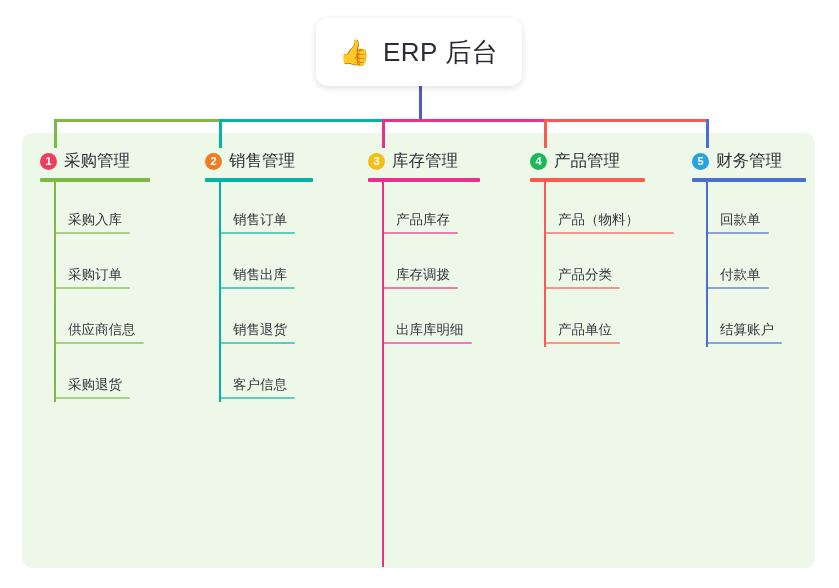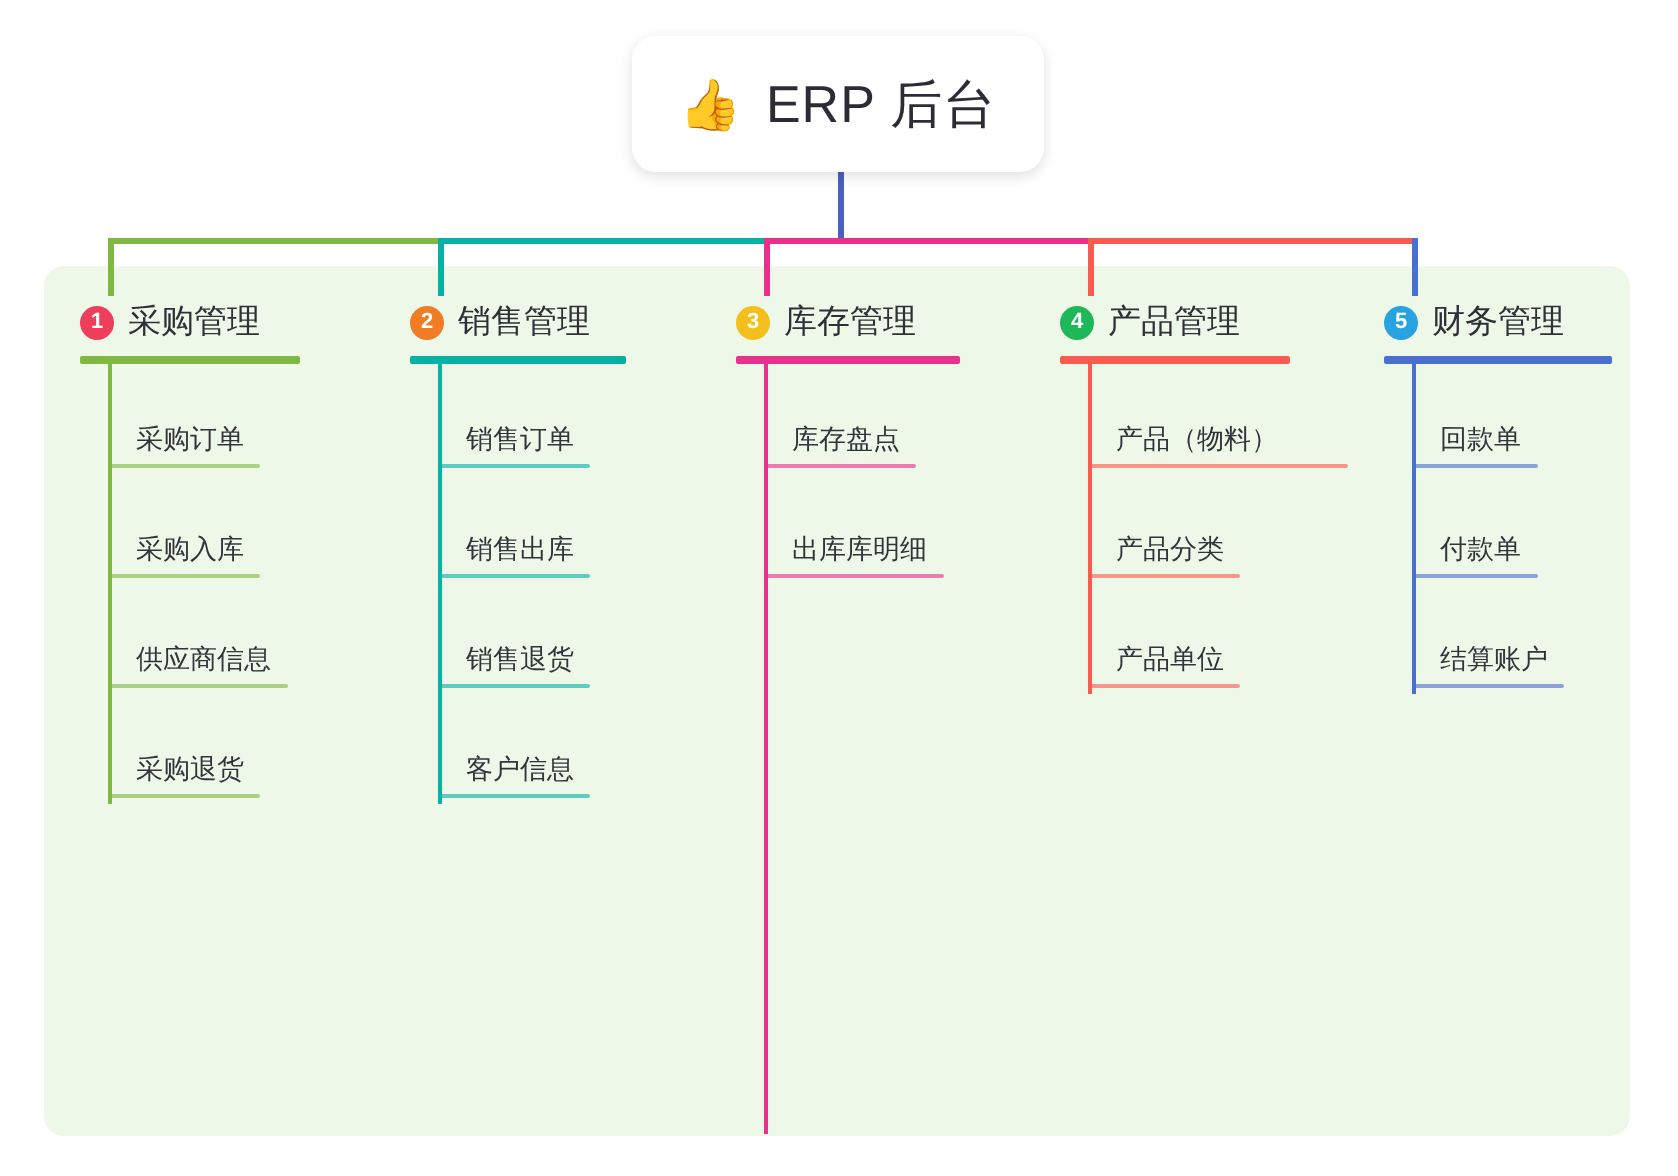--- a/index.html
+++ b/index.html
@@ -83,25 +83,25 @@
   <div id="columns">
       <div class="col" style="left: 40px; top: 148px; width: 170px;">
         <div class="col-head">
           <span class="badge" style="background: rgb(239, 62, 92);">1</span>
           <span class="col-title">采购管理</span>
         </div>
         <div class="col-rule" style="width: 110px; background: rgb(127, 184, 67);"></div>
         <div style="position: relative; margin-top: 0px;">
           <div class="branch" style="height: 220px; background: rgb(127, 184, 67);"></div>
           <div class="leaf">
+            <span class="leaf-text">采购入库</span>
+            <div class="leaf-rule" style="width: 76px; background: rgb(127, 184, 67); opacity: 0.62;"></div>
+          </div>
+          <div class="leaf">
             <span class="leaf-text">采购订单</span>
-            <div class="leaf-rule" style="width: 76px; background: rgb(127, 184, 67); opacity: 0.62;"></div>
-          </div>
-          <div class="leaf">
-            <span class="leaf-text">采购入库</span>
             <div class="leaf-rule" style="width: 76px; background: rgb(127, 184, 67); opacity: 0.62;"></div>
           </div>
           <div class="leaf">
             <span class="leaf-text">供应商信息</span>
             <div class="leaf-rule" style="width: 90px; background: rgb(127, 184, 67); opacity: 0.62;"></div>
           </div>
           <div class="leaf">
             <span class="leaf-text">采购退货</span>
             <div class="leaf-rule" style="width: 76px; background: rgb(127, 184, 67); opacity: 0.62;"></div>
           </div>
@@ -135,21 +135,25 @@
       </div>
       <div class="col" style="left: 368px; top: 148px; width: 172px;">
         <div class="col-head">
           <span class="badge" style="background: rgb(245, 191, 27);">3</span>
           <span class="col-title">库存管理</span>
         </div>
         <div class="col-rule" style="width: 112px; background: rgb(232, 49, 140);"></div>
         <div style="position: relative; margin-top: 0px;">
           <div class="branch" style="height: 385px; background: rgb(232, 49, 140);"></div>
           <div class="leaf">
-            <span class="leaf-text">库存盘点</span>
+            <span class="leaf-text">产品库存</span>
+            <div class="leaf-rule" style="width: 76px; background: rgb(232, 49, 140); opacity: 0.62;"></div>
+          </div>
+          <div class="leaf">
+            <span class="leaf-text">库存调拨</span>
             <div class="leaf-rule" style="width: 76px; background: rgb(232, 49, 140); opacity: 0.62;"></div>
           </div>
           <div class="leaf">
             <span class="leaf-text">出库库明细</span>
             <div class="leaf-rule" style="width: 90px; background: rgb(232, 49, 140); opacity: 0.62;"></div>
           </div>
         </div>
       </div>
       <div class="col" style="left: 530px; top: 148px; width: 175px;">
         <div class="col-head">

